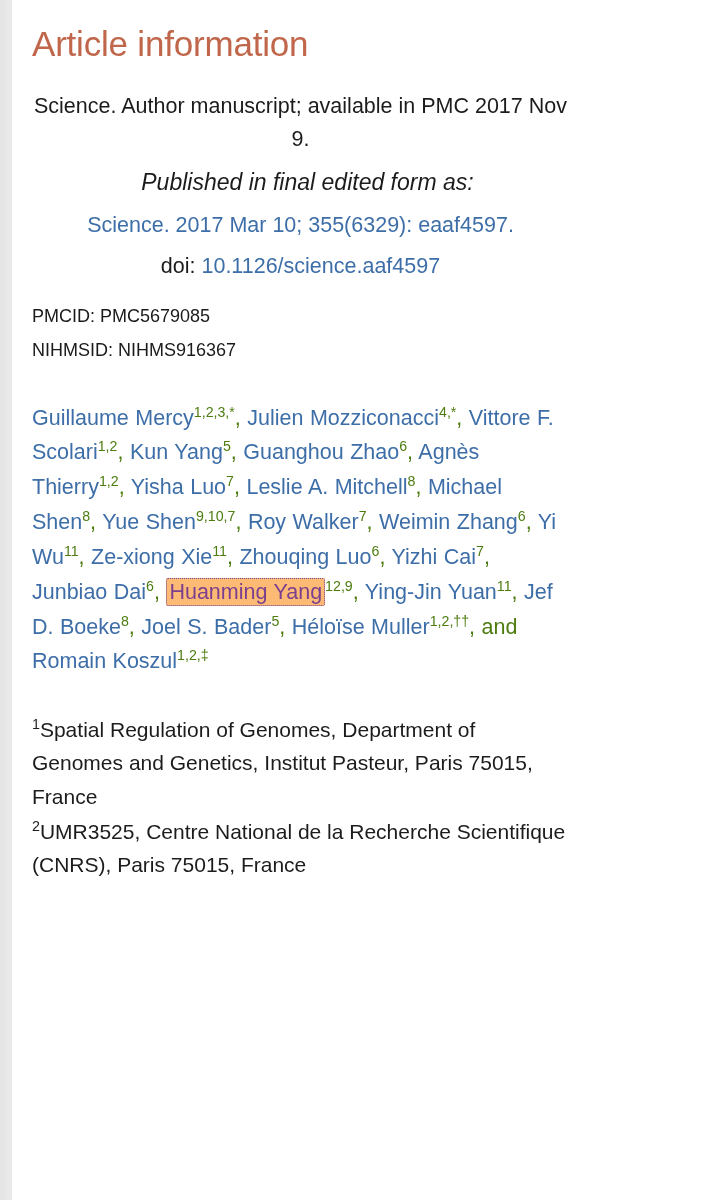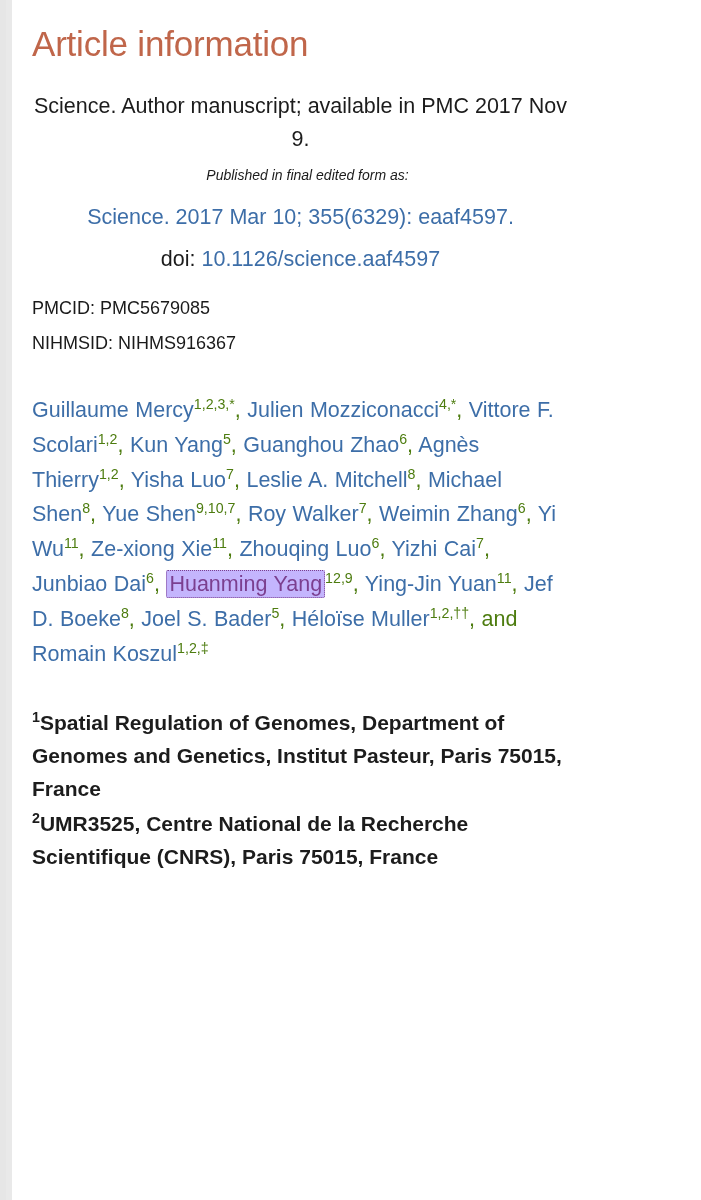--- a/index.html
+++ b/index.html
@@ -40,22 +40,22 @@
     font-size: 21.5px;
     line-height: 1.52;
     color: #1c1c1c;
     text-align: center;
   }
   .citation-line {
     margin: 0 0 9px 0;
   }
   .published-as {
     font-style: italic;
-    margin: 0 0 15px 14px;
-    font-size: 14px;
+    margin: 0 0 9px 14px;
+    font-size: 23px;
   }
   .link {
     color: #3d6ea8;
     text-decoration: none;
   }
   .journal-ref {
     color: #3d6ea8;
   }
   .doi-line {
     margin: 0 0 9px 0;
@@ -79,31 +79,30 @@
   .authors sup {
     font-size: 0.66em;
     vertical-align: super;
     line-height: 0;
   }
   .highlight-author {
     color: #7b3f8f;
     border: 1px dotted #7b3f8f;
     padding: 1px 2px;
     border-radius: 2px;
-    background: #c4b5fd;
+    background: #fdba74;
   }
   .affiliations {
     margin-top: 34px;
     font-size: 21px;
     line-height: 1.58;
     color: #1c1c1c;
   }
   .affiliation {
     margin: 0 0 2px 0;
-    font-weight: bold;
   }
   .affiliation sup {
     font-size: 0.68em;
     vertical-align: super;
     line-height: 0;
   }
 </style>
 </head>
 <body>
 

